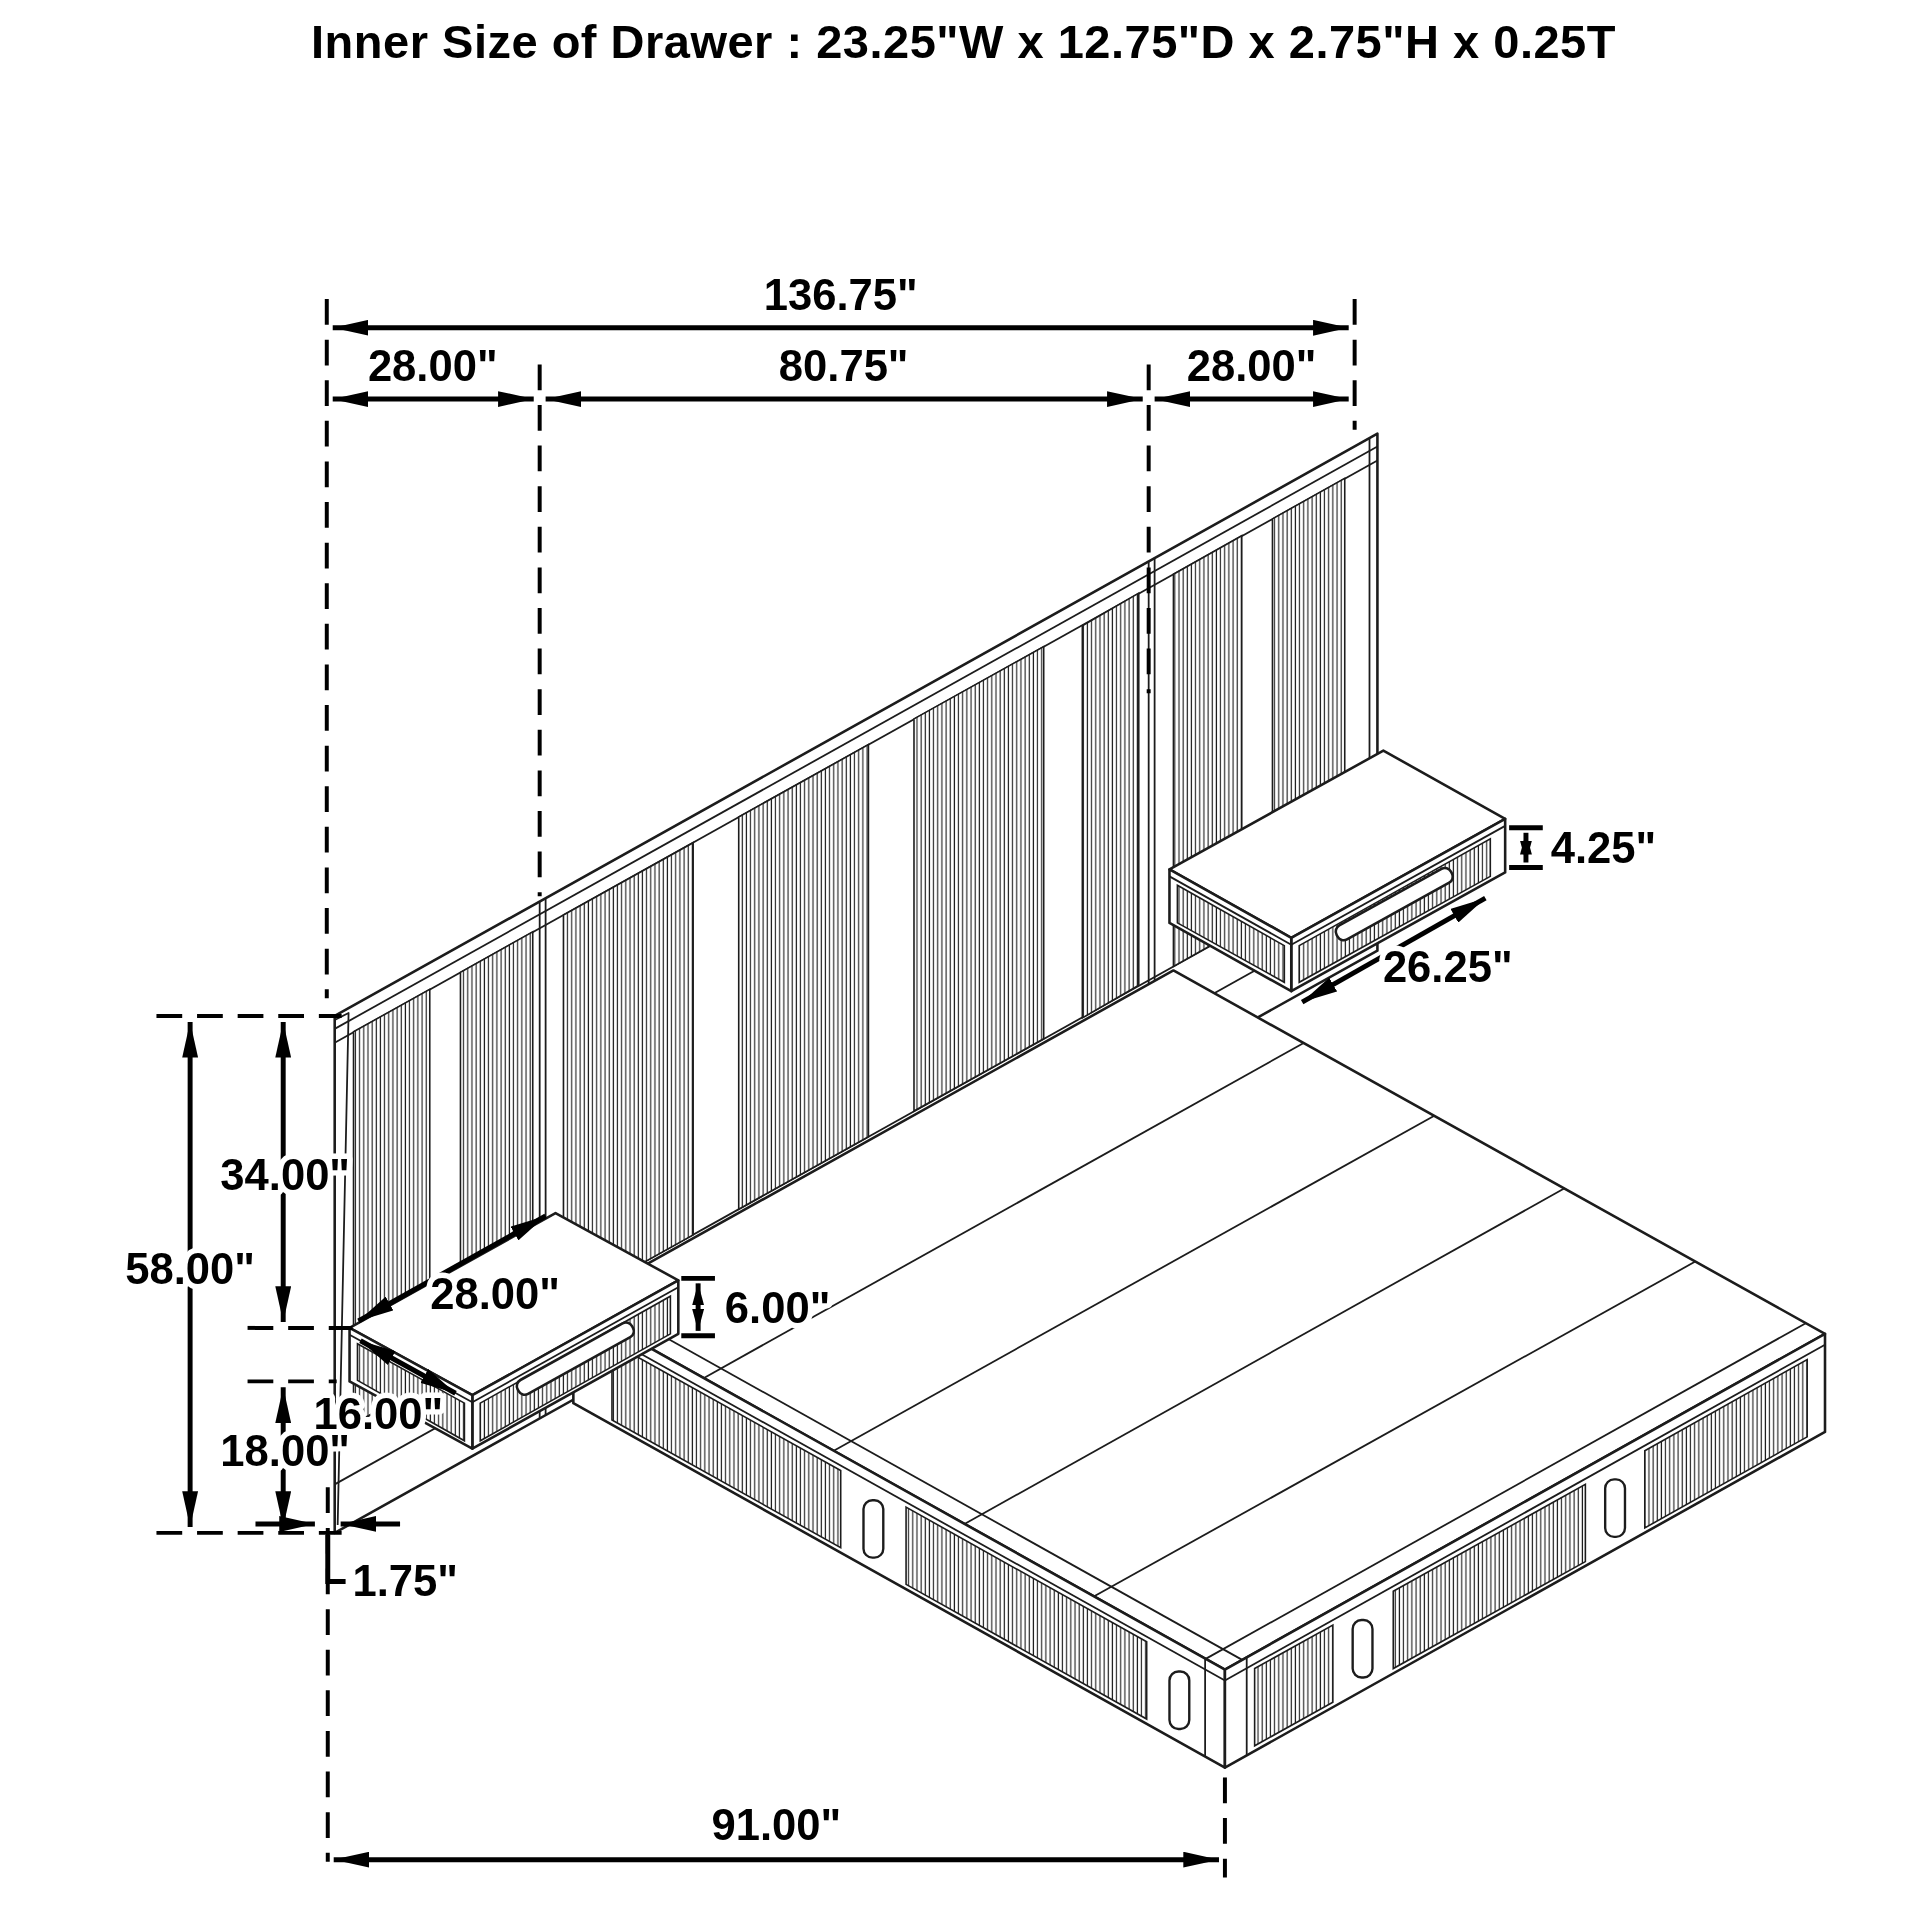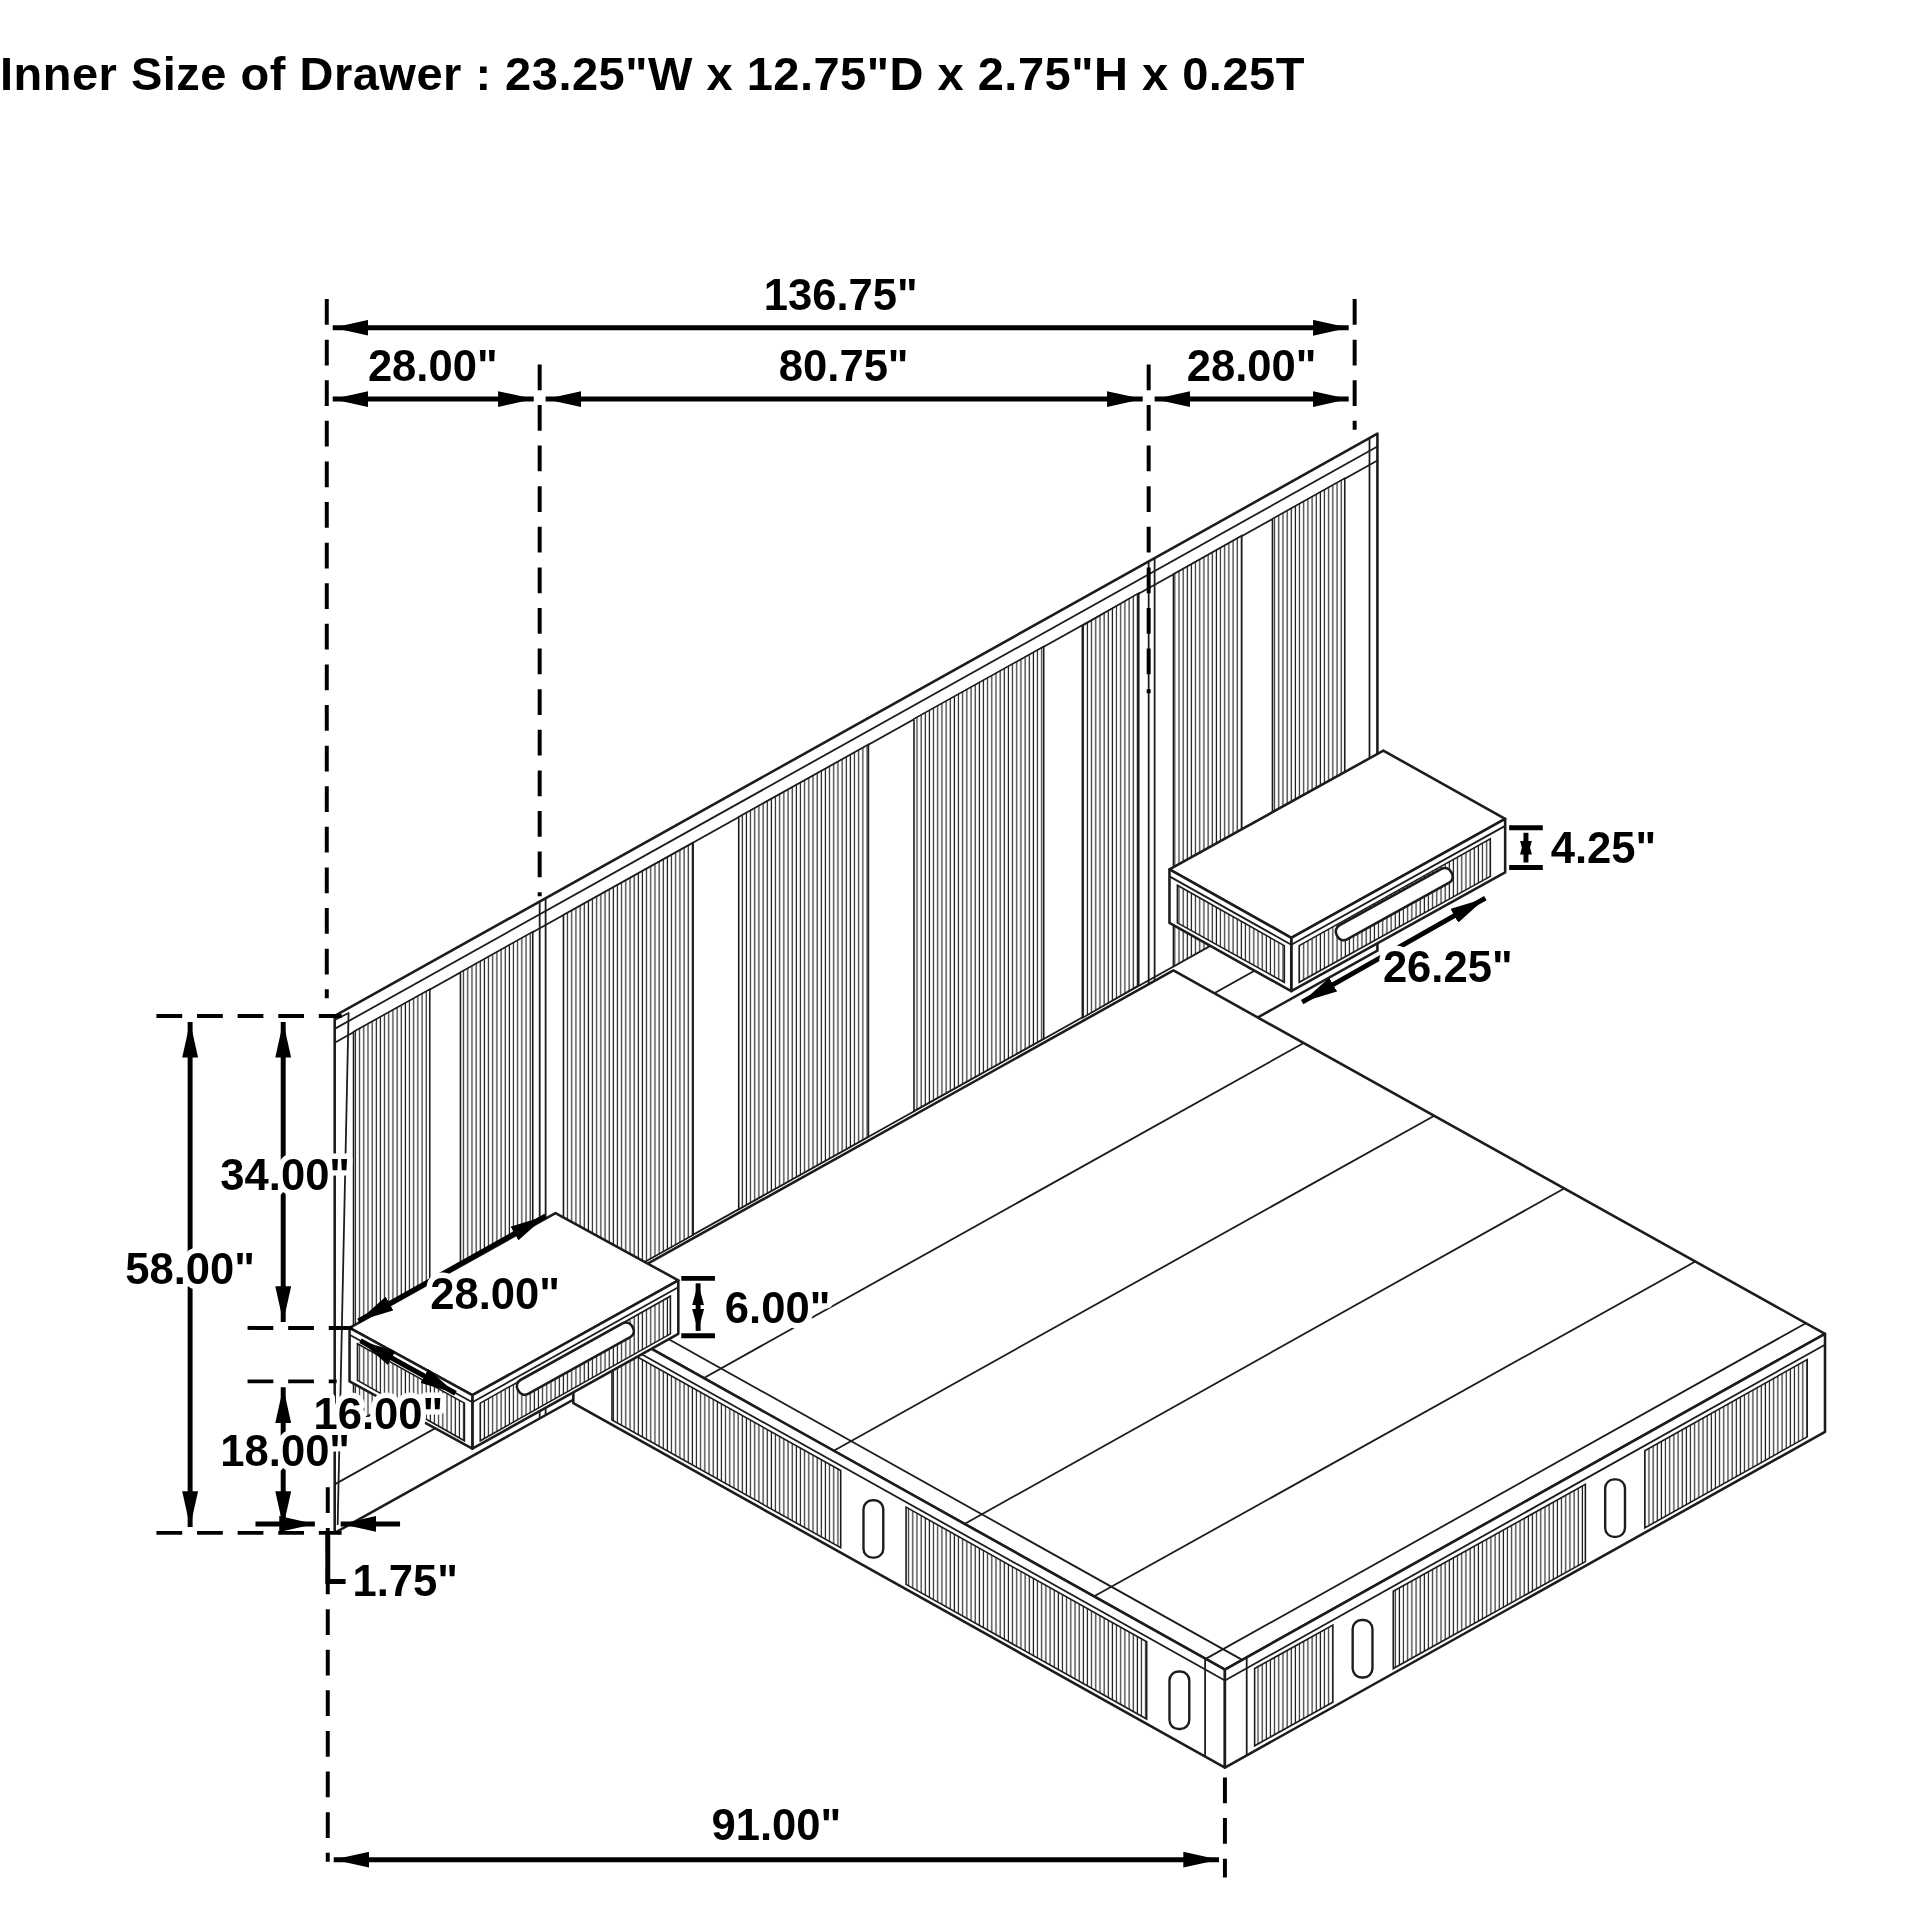--- a/index.html
+++ b/index.html
@@ -1,19 +1,19 @@
 <!DOCTYPE html>
 <html><head>
 <meta charset="utf-8">
 <style>
   html,body{margin:0;padding:0;background:#ffffff;}
   .page{position:relative;width:1927px;height:1927px;background:#ffffff;overflow:hidden;
         font-family:"Liberation Sans", sans-serif;}
-  .title{position:absolute;left:0;top:14px;width:100%;
-         font-size:47px;font-weight:bold;color:#000;letter-spacing:0.5px;margin-top:32px;}
+  .title{position:absolute;left:0;top:14px;width:100%;text-align:center;
+         font-size:47px;font-weight:bold;color:#000;letter-spacing:0.5px;}
   svg{position:absolute;left:0;top:0;}
   svg line, svg polyline, svg polygon, svg path, svg rect{vector-effect:none;}
   .edge{fill:#ffffff;stroke:#1c1c1c;stroke-width:2.6;stroke-linejoin:round;}
   .edgethin{fill:none;stroke:#1c1c1c;stroke-width:1.8;stroke-linejoin:round;}
   .ribfill{fill:url(#ribs);stroke:#1c1c1c;stroke-width:1.6;}
   .dimline{stroke:#000;stroke-width:5;fill:none;}
   .dimdash{stroke:#000;stroke-width:4;fill:none;stroke-dasharray:26 15;}
   .dimtick{stroke:#000;stroke-width:5;fill:none;}
   .dimtext{font-family:"Liberation Sans", sans-serif;font-size:44px;font-weight:bold;fill:#000;
            paint-order:stroke;stroke:#ffffff;stroke-width:11;stroke-linejoin:round;}

